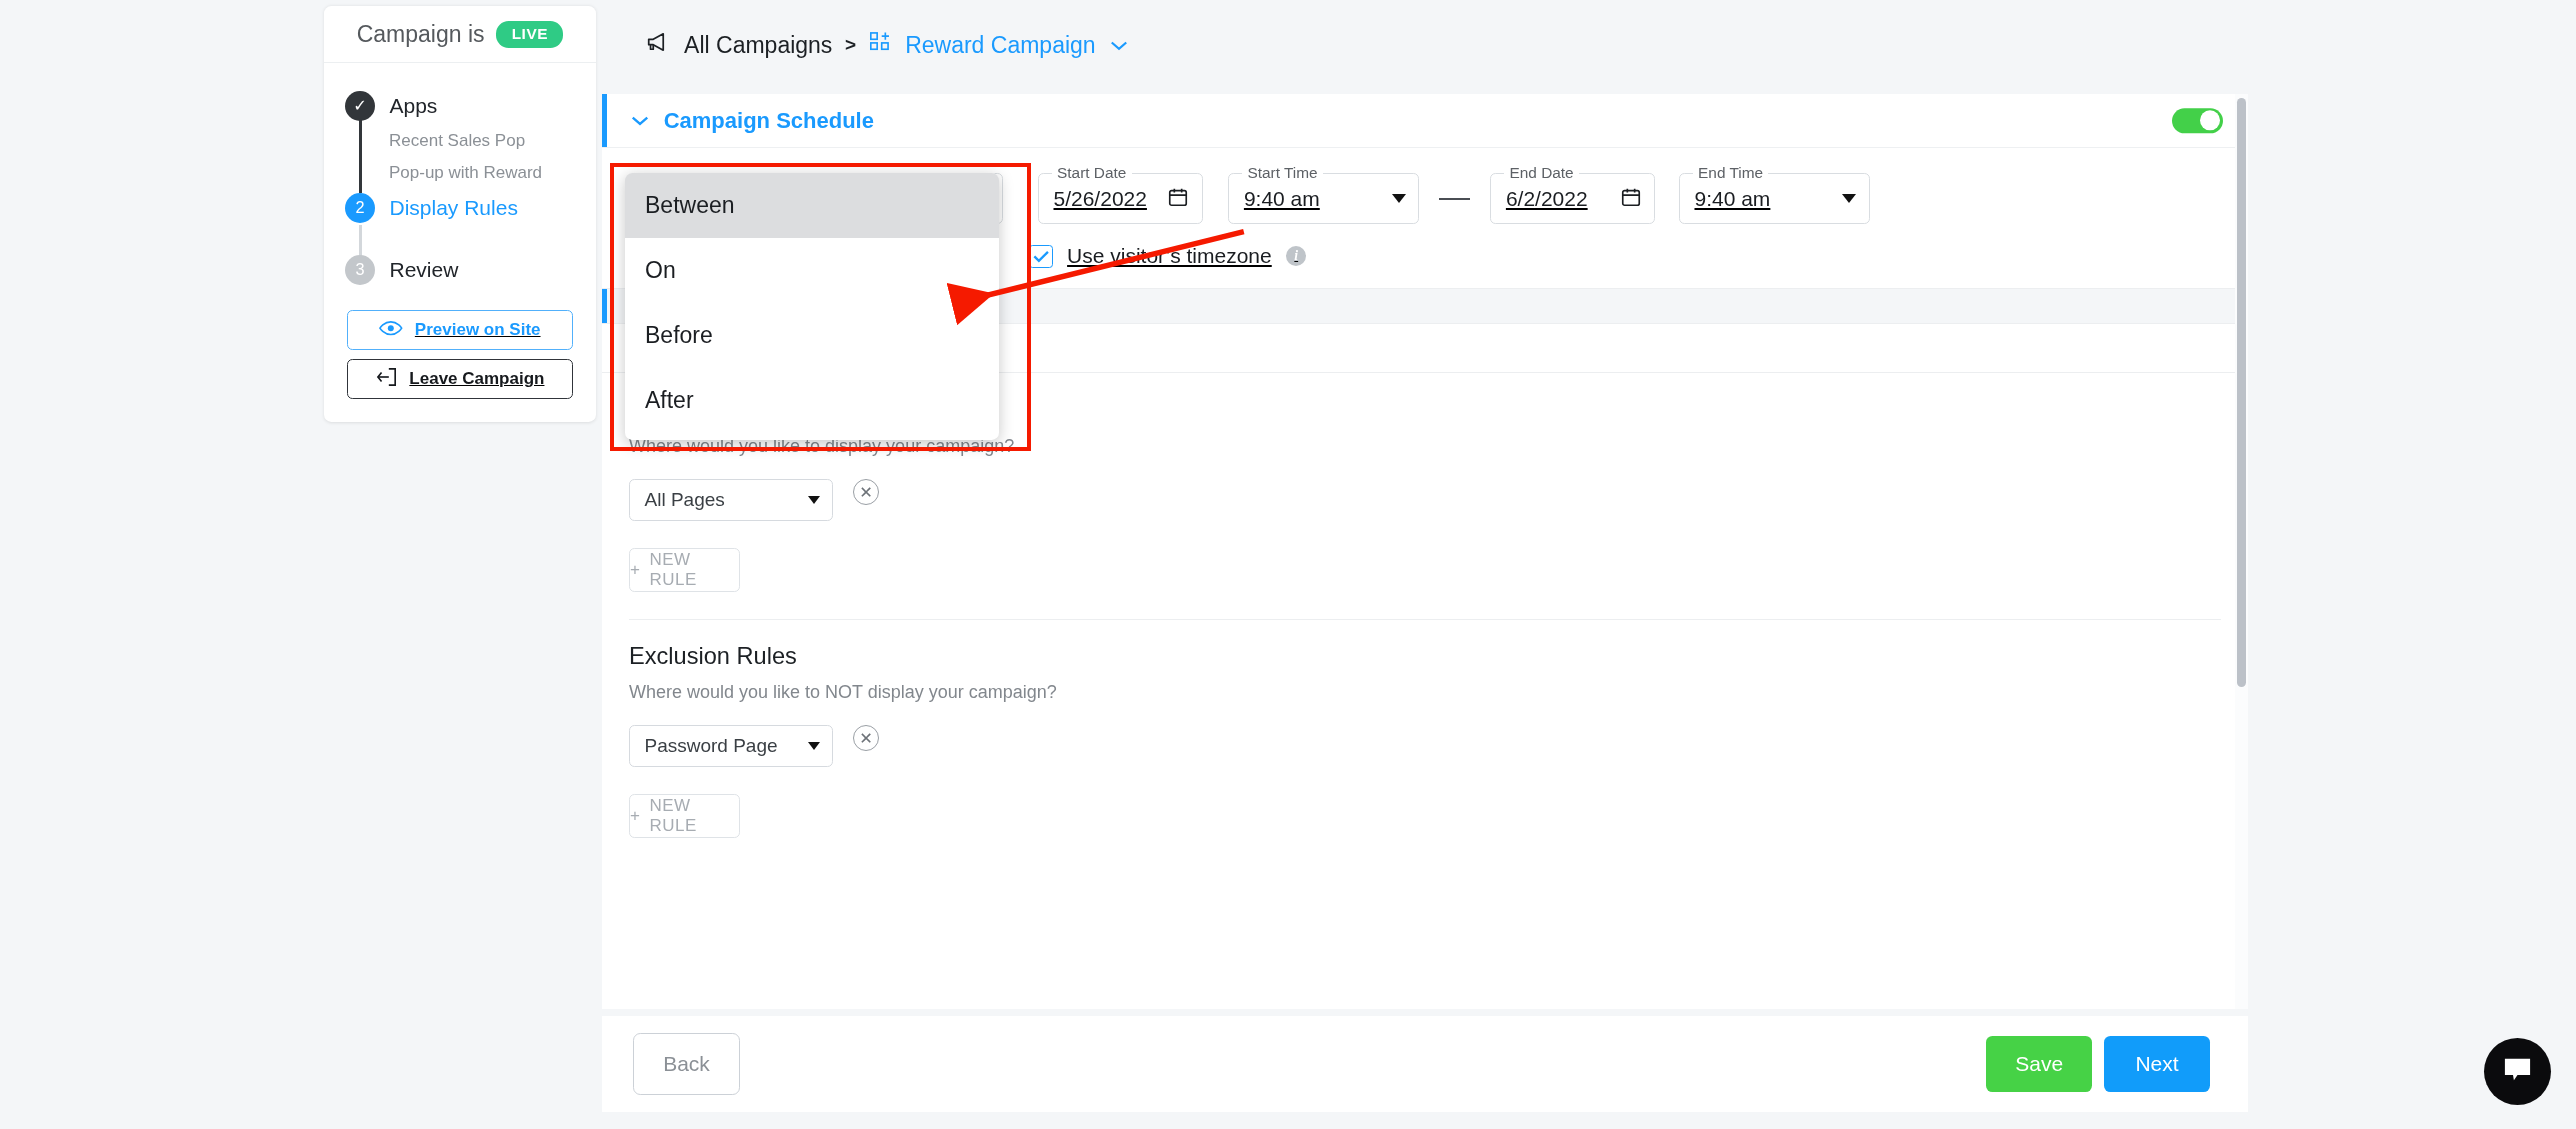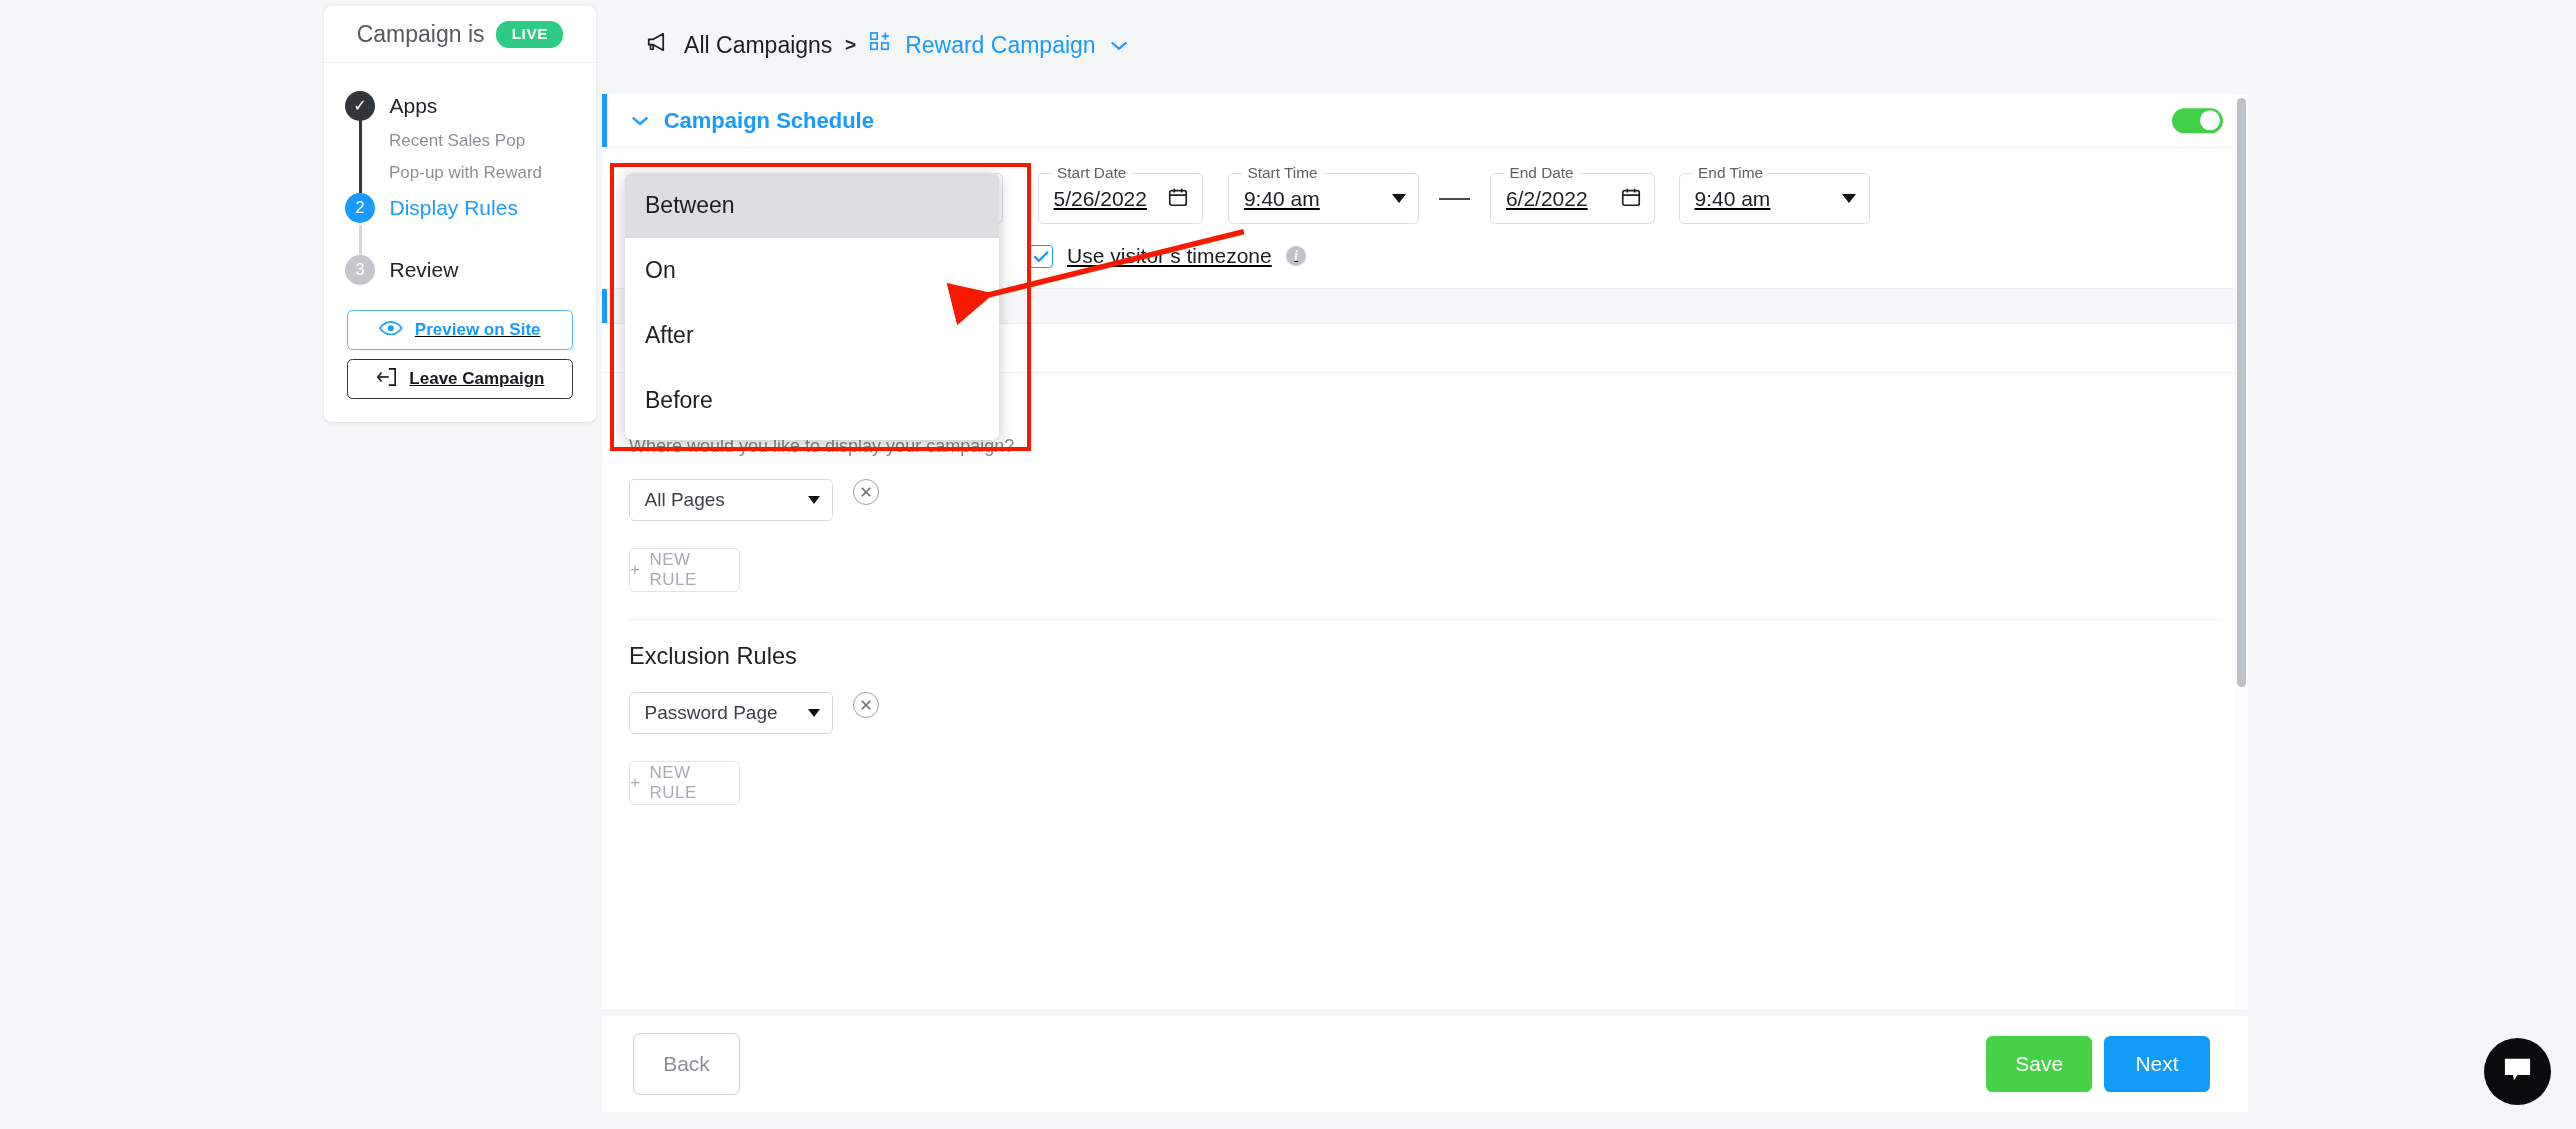--- a/index.html
+++ b/index.html
@@ -433,20 +433,21 @@
       </div>
       <div class="new-rule">
         <span>+</span>
         <span>NEW RULE</span>
       </div>
       <div class="divider-full"></div>
     </div>
 
     <div class="rules-block">
       <div class="rules-title">Exclusion Rules</div>
+      <div class="rules-sub">Where would you like to NOT display your campaign?</div>
       <div class="rule-row">
         <div class="rule-select">
           <span>Password Page</span>
           <span class="caret"></span>
         </div>
         <div class="x-btn">✕</div>
       </div>
       <div class="new-rule">
         <span>+</span>
         <span>NEW RULE</span>
@@ -462,22 +463,22 @@
     <div class="btn-back">Back</div>
     <div class="footer-right">
       <div class="btn-save">Save</div>
       <div class="btn-next">Next</div>
     </div>
   </div>
 
   <div class="dropdown">
     <div class="dd-item selected">Between</div>
     <div class="dd-item">On</div>
+    <div class="dd-item">Before</div>
     <div class="dd-item">After</div>
-    <div class="dd-item">Before</div>
   </div>
 
   <div class="annot-box"></div>
   <svg class="arrow-svg" width="363" height="109" viewBox="0 0 400 120">
     <defs>
       <marker id="ah" markerWidth="8" markerHeight="8" refX="6" refY="4" orient="auto">
         <path d="M8,0 L8,8 L0,4 z" fill="#f51a00"></path>
       </marker>
     </defs>
     <line x1="370" y1="5" x2="60" y2="82" stroke="#f51a00" stroke-width="6" marker-end="url(#ah)"></line>

